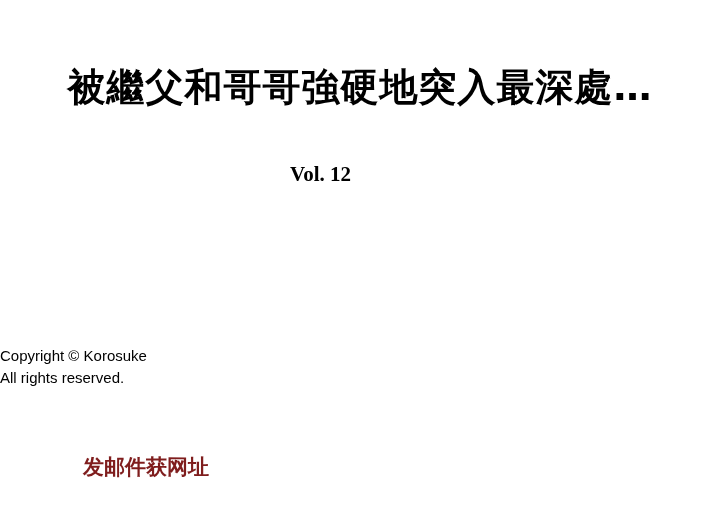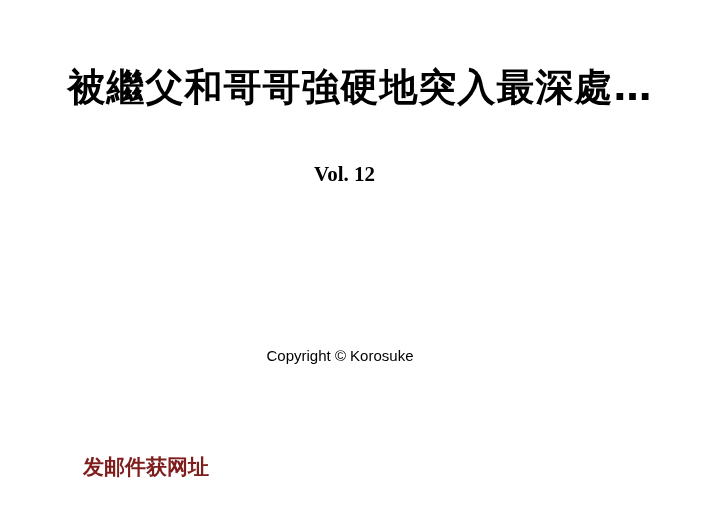--- a/index.html
+++ b/index.html
@@ -35,39 +35,37 @@
   }
   .volume {
     position: absolute;
     top: 162px;
     left: 0;
     width: 641px;
     text-align: center;
     font-size: 21px;
     font-weight: bold;
     font-family: "Liberation Serif", serif;
-    padding-left: 24px;
   }
   .author {
     position: absolute;
     top: 248px;
     left: 0;
     width: 720px;
     text-align: center;
     font-size: 21px;
     font-weight: bold;
     font-family: "DejaVu Sans", "Liberation Sans", sans-serif;
     letter-spacing: 1px;
   }
   .colophon {
     position: absolute;
     top: 345px;
     left: 0;
     width: 680px;
-    text-align: center;
     font-size: 15px;
     line-height: 22px;
     font-family: "Liberation Sans", sans-serif;
   }
   .colophon div {
     white-space: nowrap;
   }
   .watermark {
     position: absolute;
     left: 83px;
@@ -90,19 +88,20 @@
 
 <div class="page">
 
   <div class="title">被繼父和哥哥強硬地突入最深處…</div>
 
   <div class="volume">Vol. 12</div>
 
 
   <div class="colophon">
     <div>Copyright © Korosuke</div>
+    <div>All rights reserved.</div>
   </div>
 
   <div class="watermark">
     <div class="wm-line1">发邮件获网址</div>
   </div>
 
 </div>
 
 </body></html>

